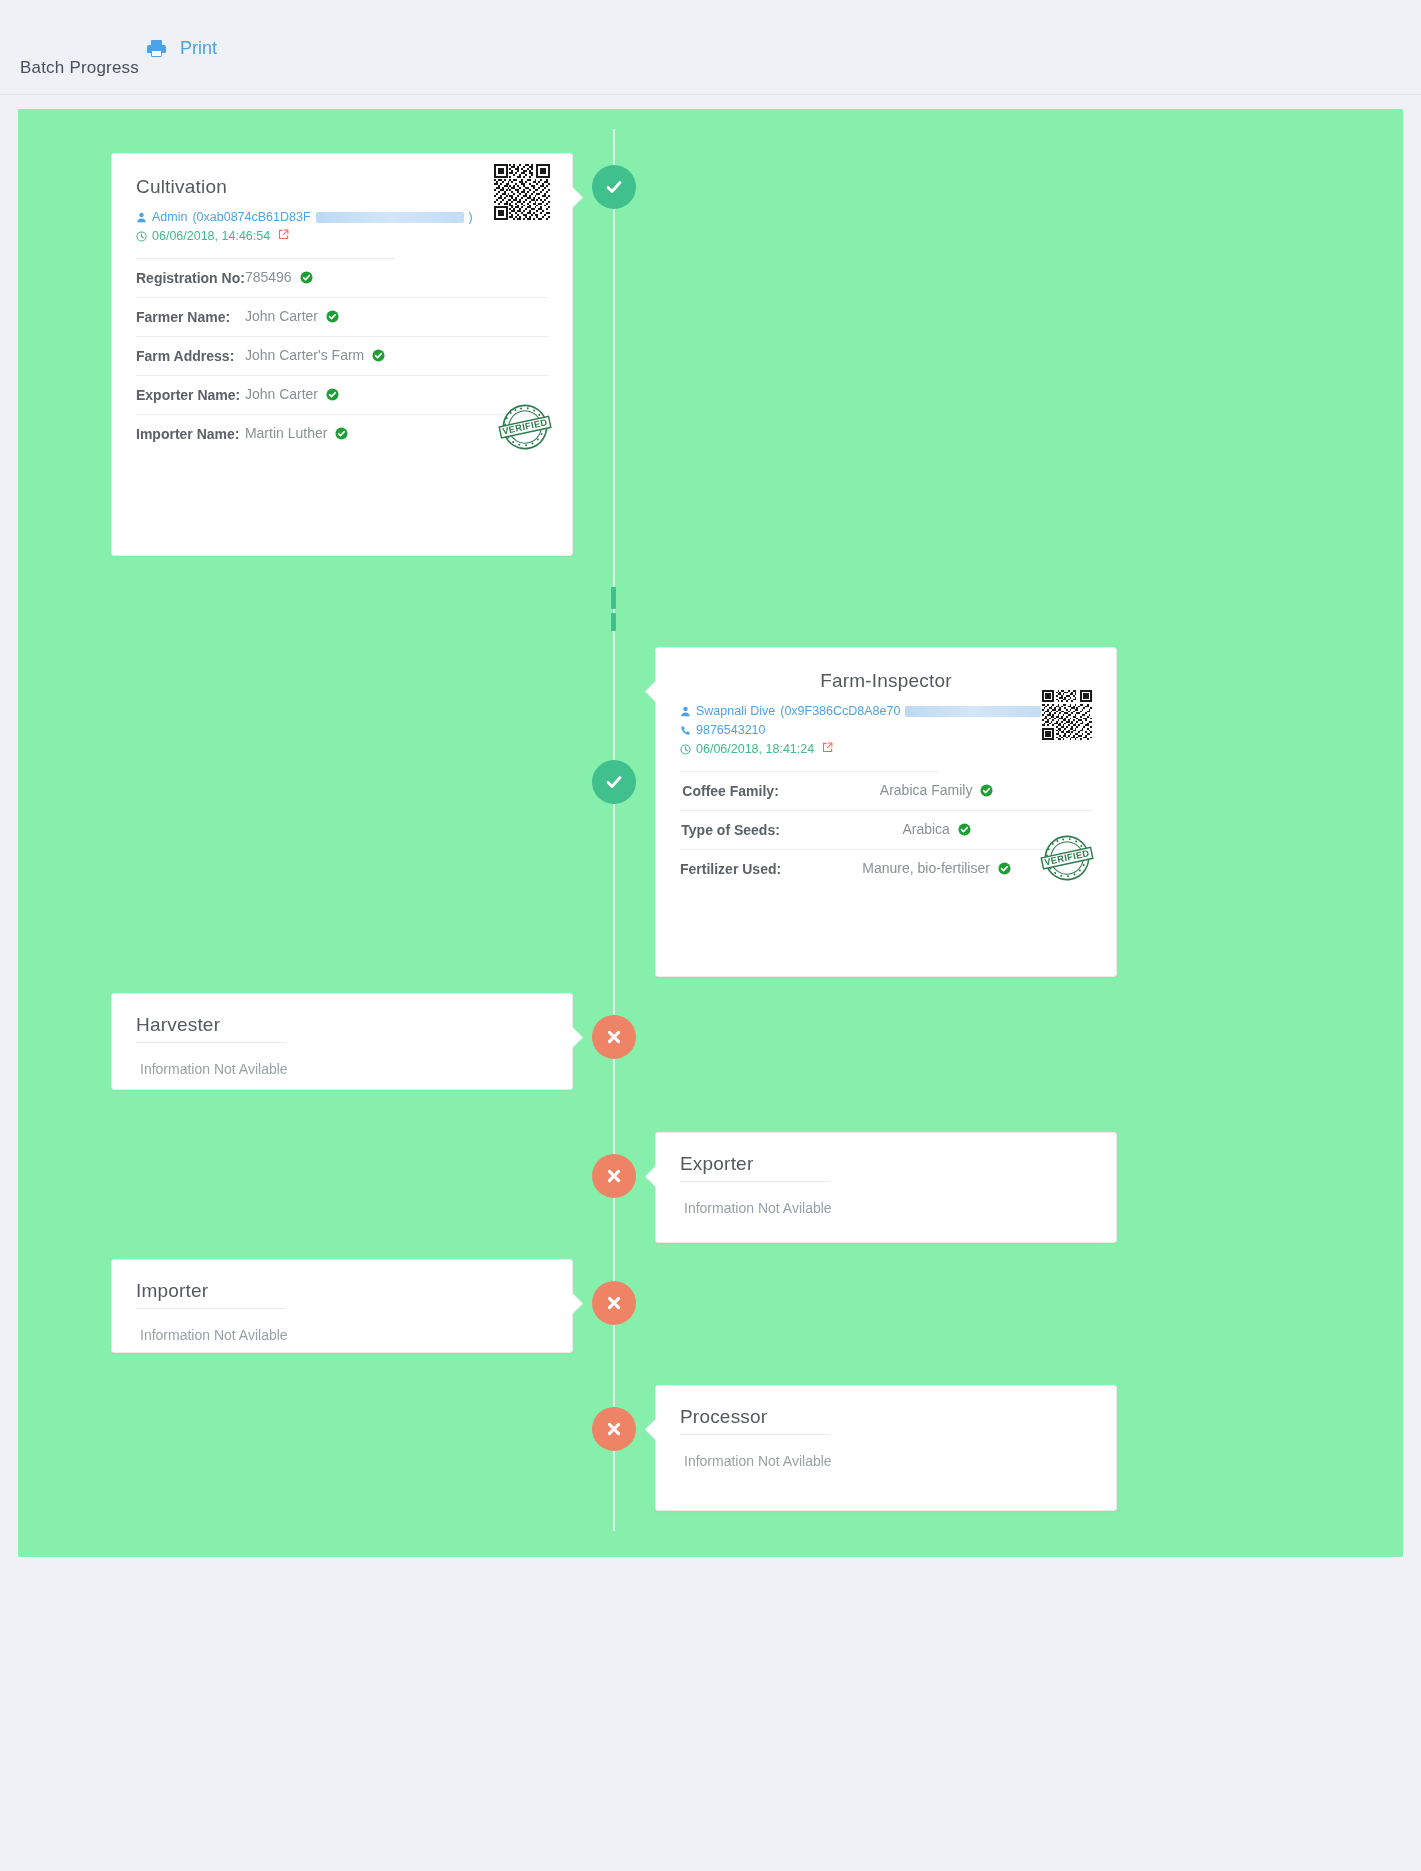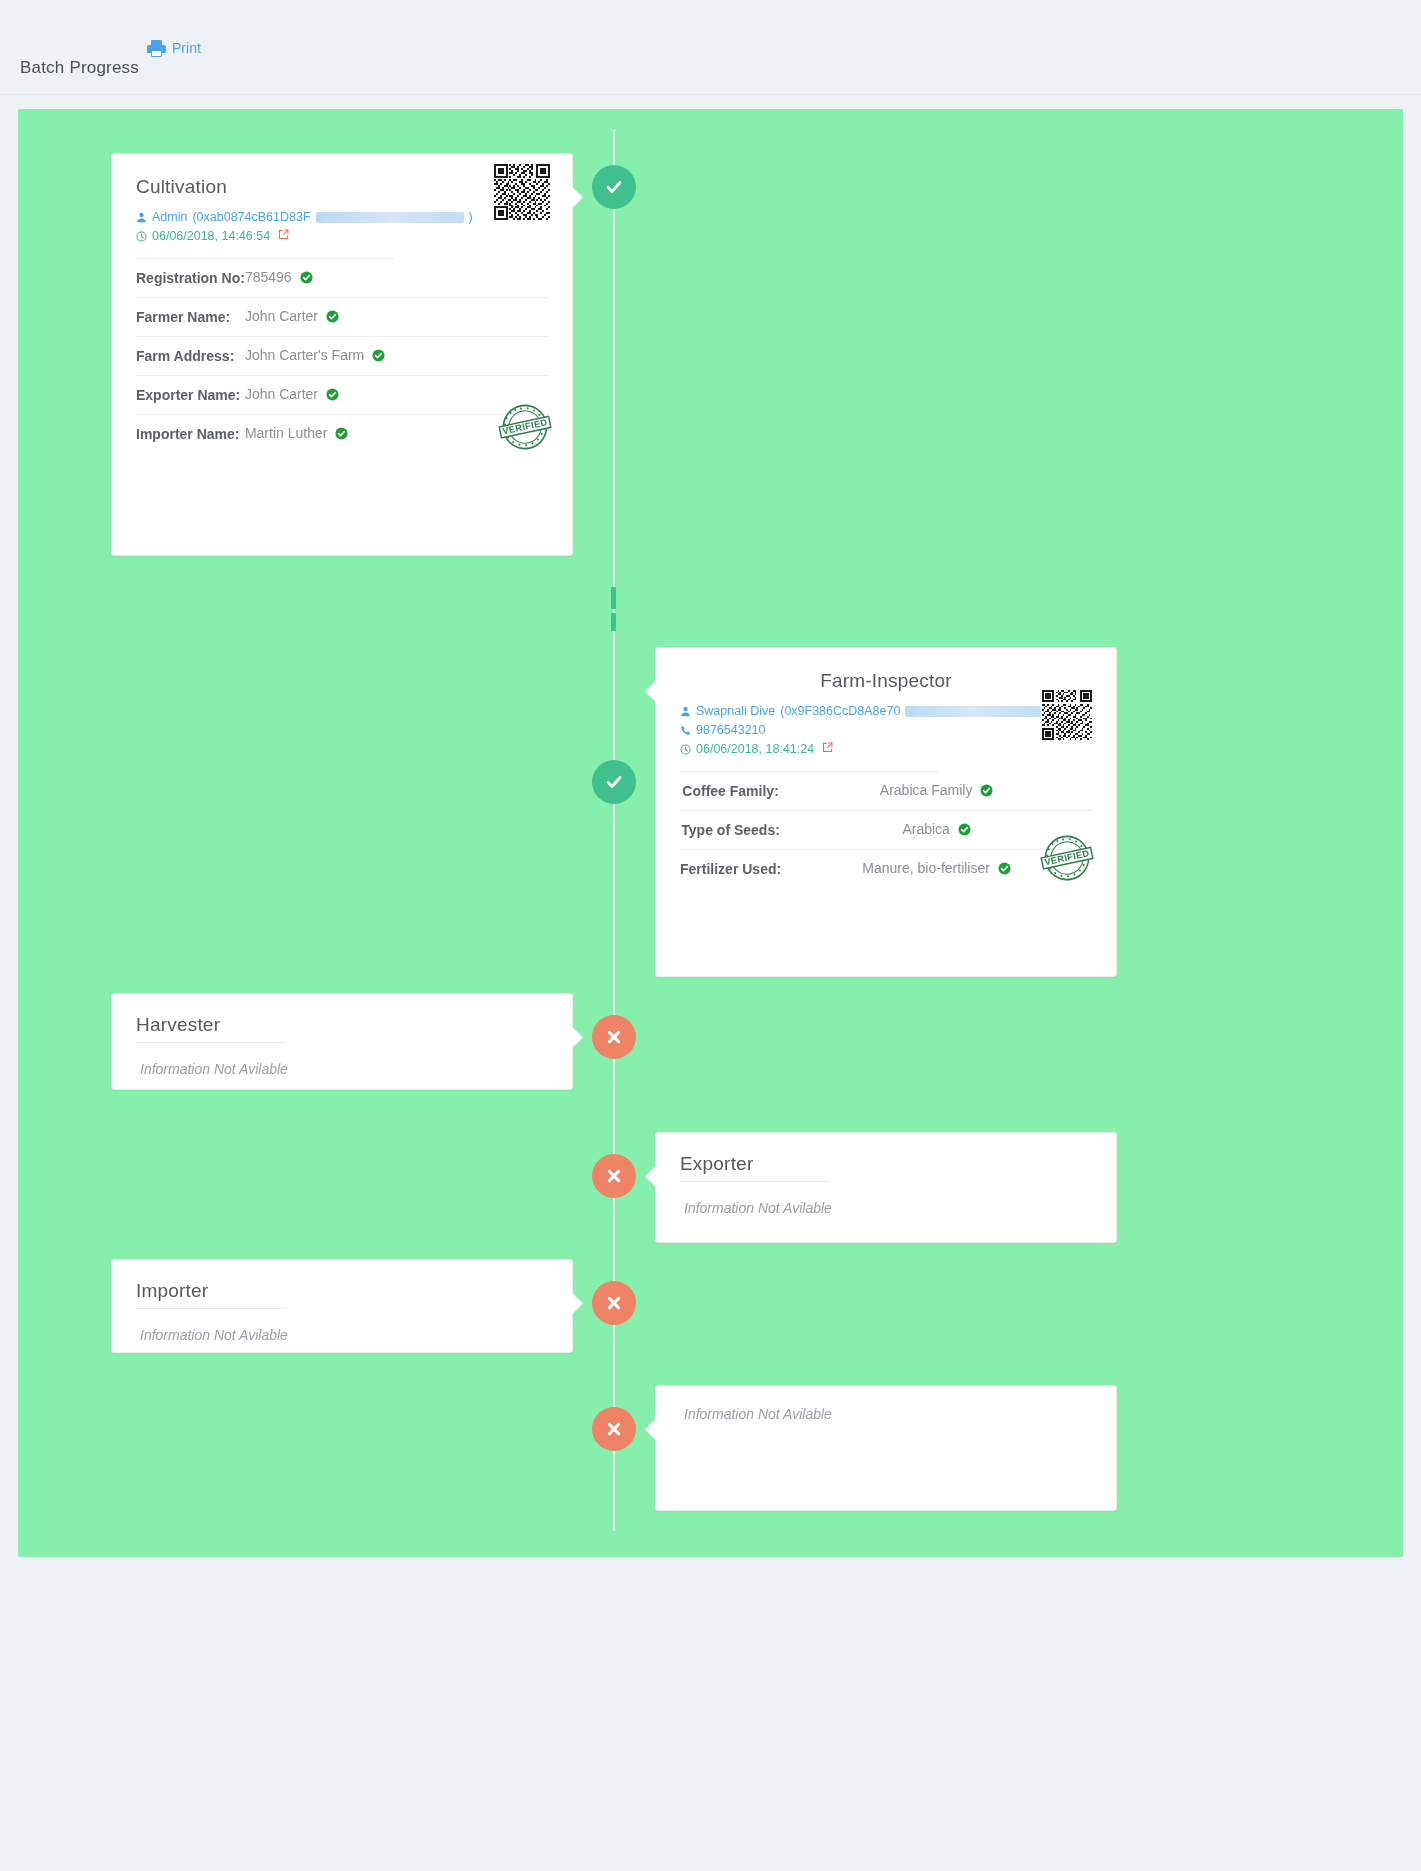--- a/index.html
+++ b/index.html
@@ -16,22 +16,22 @@
   .page-header {
     padding:18px 20px 16px 20px;
     background:#eef1f5;
     border-bottom:1px solid #e2e6ea;
   }
   .title-row { display:flex; align-items:center; gap:8px; }
   .page-title {
     font-size:17px; font-weight:400; color:#4a5056; letter-spacing:.2px;margin-top:40px;
   }
   .print-link {
-    display:inline-flex; align-items:center; gap:6px;
-    color:#4aa3e8; font-size:14px; font-weight:400; cursor:pointer;
+    display:inline-flex; align-items:center; gap:14px;
+    color:#4aa3e8; font-size:18px; font-weight:400; cursor:pointer;
   }
   .printer-icon { display:inline-block; width:19px; height:17px; position:relative; }
   .printer-icon .body { position:absolute; left:0; top:5px; width:19px; height:8px; background:#4aa3e8; border-radius:2px 2px 1px 1px; }
   .printer-icon .top  { position:absolute; left:4px; top:0; width:11px; height:5px; background:#4aa3e8; border-radius:1px 1px 0 0; }
   .printer-icon .tray { position:absolute; left:4px; top:10px; width:11px; height:7px; background:#fff; border:1.5px solid #4aa3e8; border-radius:0 0 1px 1px; }
   .batch-no {
     margin-top:10px; font-size:17px; font-weight:bold; color:#5d646b; letter-spacing:.1px;
   }
 
   
@@ -107,21 +107,21 @@
   table.fields { width:100%; border-collapse:collapse; margin-top:0; }
   table.fields td {
     padding:10px 0 10px 0;
     border-bottom:1px solid #ededed;
     font-size:14px; vertical-align:middle;
   }
   table.fields tr:last-child td { border-bottom:none; }
   td.k { font-weight:bold; color:#5c6067; white-space:nowrap; padding-left:18px; width:1%; padding-right:14px; }
   td.v { color:#8b9096; font-weight:400; }
   .tick { display:inline-block; vertical-align:-2px; margin-left:4px; }
-  .empty-text { font-size:14px; color:#9aa0a6; padding-left:4px;font-style:italic; }
+  .empty-text { font-size:14px; color:#9aa0a6; padding-left:4px; }
 
   
   .qr { position:absolute; }
 
   
   .stamp { position:absolute; }
 
   .card-title-wrap .empty-rule { height:1px; background:#eaeaea; width:150px; margin:6px 0 18px 0; }
 </style>
 </head>
@@ -901,18 +901,22 @@
     </div>
 
     <div class="marker fail" style="top:1278px;">
       <svg width="16" height="16" viewBox="0 0 16 16">
         <path d="M3.4 3.4 L12.6 12.6 M12.6 3.4 L3.4 12.6" stroke="#ffffff" stroke-width="3.1" stroke-linecap="round"></path>
       </svg>
     </div>
 
     <div class="card right" style="top:1256px;height:126px;">
       <div class="card-inner" style="padding:20px 24px 18px 24px;">
+        <div class="card-title-wrap">
+          <div class="card-title" style="margin-bottom:4px;">Processor</div>
+          <div class="empty-rule"></div>
+        </div>
         <div class="empty-text">Information Not Avilable</div>
       </div>
     </div>
 
   </div>
 </div>
 
 </body></html>

